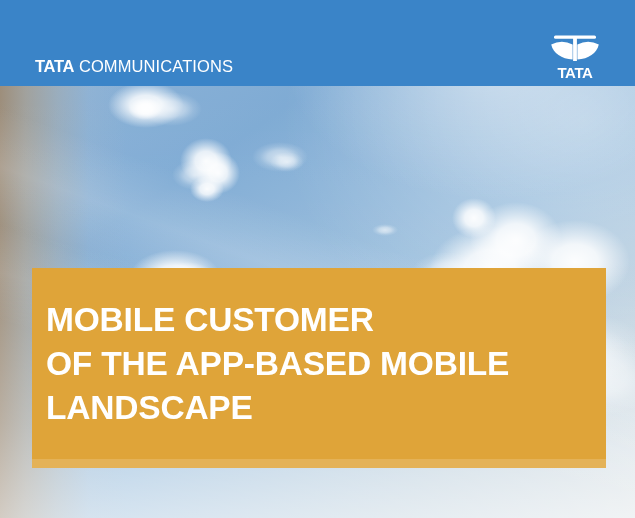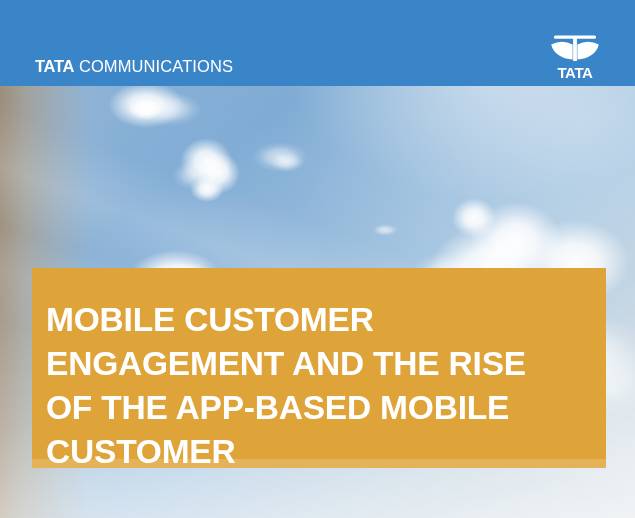--- a/index.html
+++ b/index.html
@@ -203,20 +203,19 @@
         <rect x="25.1" y="8.5" width="3.8" height="24.5" fill="#ffffff"></rect>
         <rect x="6.0" y="7.6" width="42.0" height="3.1" rx="1.5" fill="#ffffff"></rect>
         <text x="27" y="49.5" fill="#ffffff" text-anchor="middle" font-family="Liberation Sans, sans-serif" font-size="15" font-weight="bold" letter-spacing="-0.4">TATA</text>
       </svg>
     </div>
   </div>
 
   <div id="title-panel">
     <div id="title-text">
       <span class="tline">MOBILE CUSTOMER</span>
-      <span class="tline">ENGAGEMENT AND THE RISE</span>
       <span class="tline">OF THE APP-BASED MOBILE</span>
-      <span class="tline">CUSTOMER</span>
+      <span class="tline">LANDSCAPE</span>
     </div>
     <div class="sheen"></div>
   </div>
 
 </div>
 
 </body></html>

